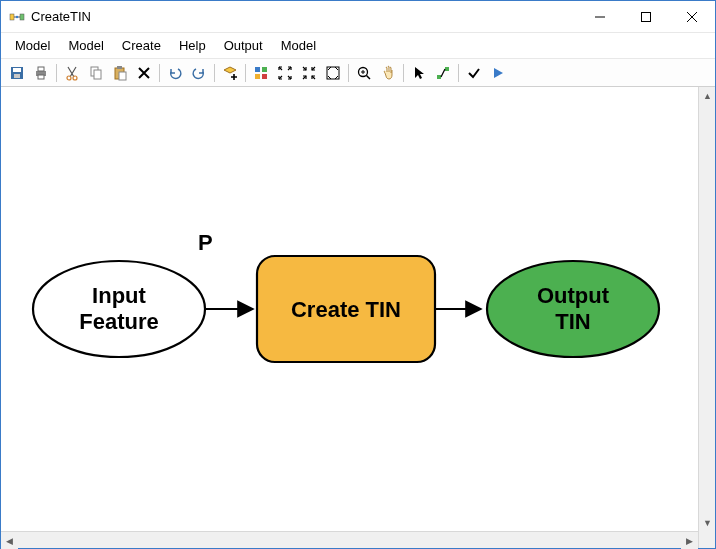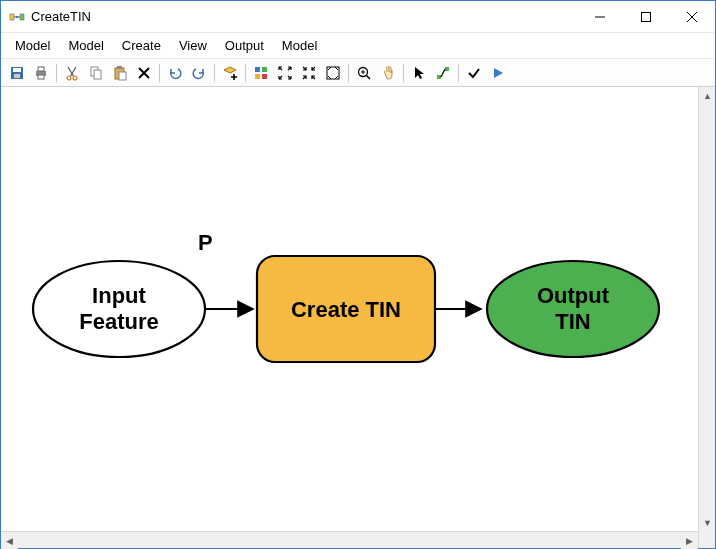--- a/index.html
+++ b/index.html
@@ -146,21 +146,21 @@
       <svg width="10" height="10" viewBox="0 0 10 10">
           <path d="M0 0 L10 10 M10 0 L0 10" stroke="#000" stroke-width="1"></path>
         </svg>
     </div>
   </div>
 
   <div class="menubar">
     <div class="menu-item">Model</div>
     <div class="menu-item">Model</div>
     <div class="menu-item">Create</div>
-    <div class="menu-item">View</div>
+    <div class="menu-item">Help</div>
     <div class="menu-item">Output</div>
     <div class="menu-item">Model</div>
   </div>
 
   <div class="toolbar">
     <div class="tool-btn">
         <svg width="16" height="16" viewBox="0 0 16 16">
           <rect x="2" y="2" width="12" height="12" fill="#3a6ea5"></rect>
           <rect x="4" y="3" width="8" height="4" fill="#fff"></rect>
           <rect x="5" y="9" width="6" height="4" fill="#c8c8c8"></rect>

